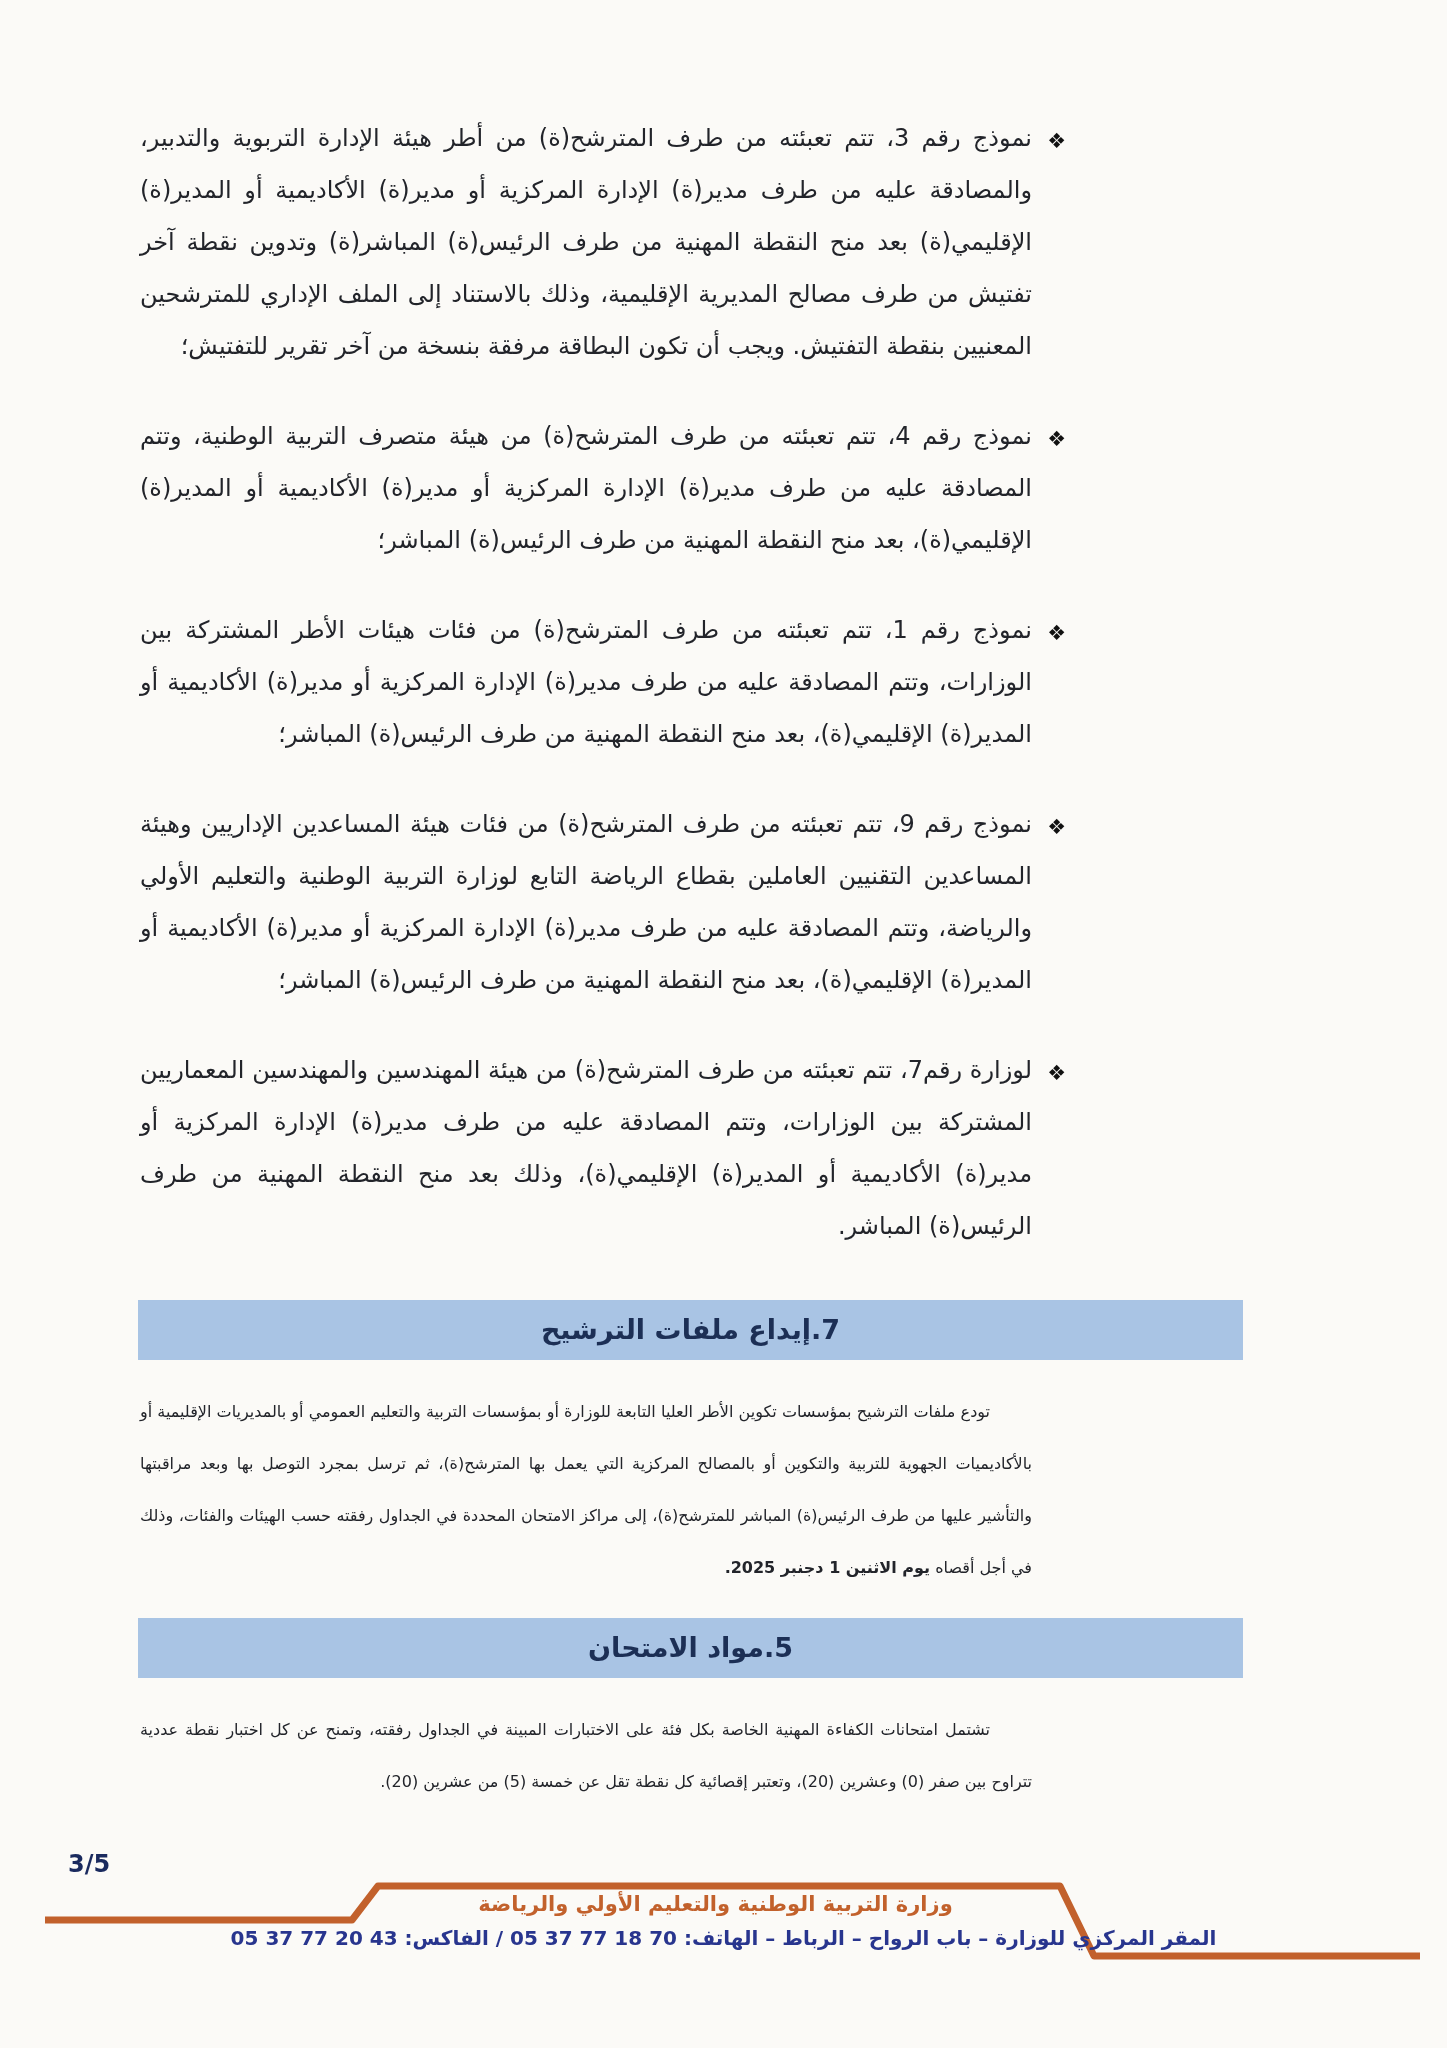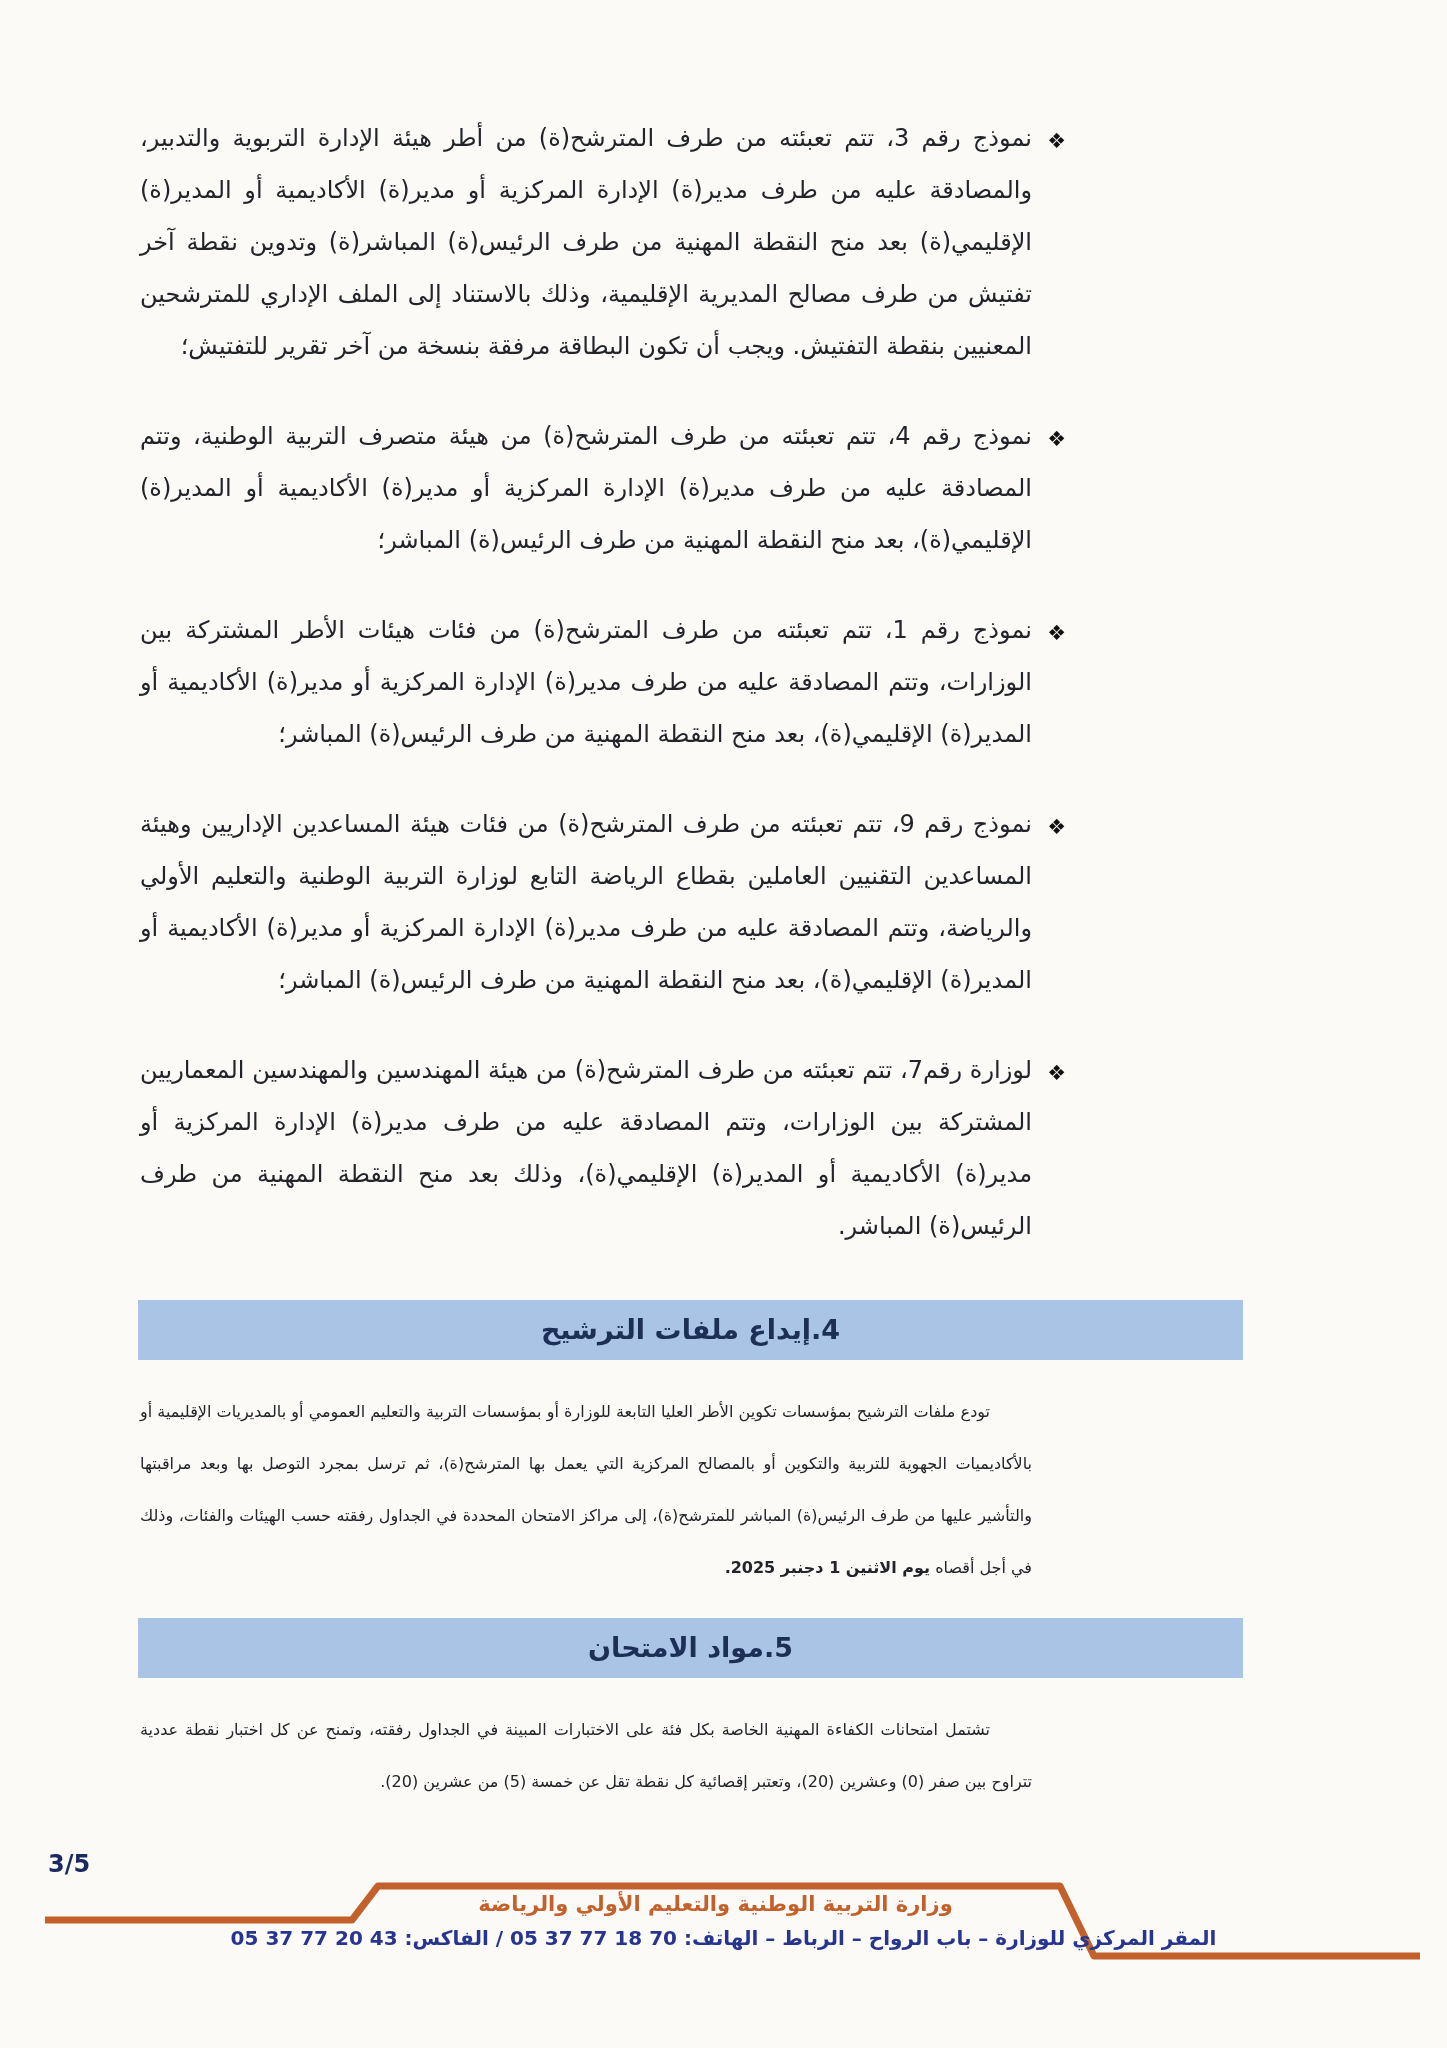--- a/index.html
+++ b/index.html
@@ -58,21 +58,21 @@
     font-size:16px;
     line-height:52px;
     text-align:justify;
     text-indent:42px;
     margin:0 0 14px 0;
   }
   .para .date-bold{font-weight:bold;}
   .gap-before-heading{height:10px;}
   .page-number{
     position:absolute;
-    left:48px;
+    left:68px;
     top:1850px;
     font-size:24px;
     font-weight:bold;
     color:#1a2a5e;
     direction:ltr;
   }
   .footer-line-svg{
     position:absolute;
     left:0;
     top:1876px;
@@ -126,21 +126,21 @@
       <span class="lead">نموذج رقم 9</span><span>، تتم تعبئته من طرف المترشح(ة) من فئات هيئة المساعدين الإداريين وهيئة المساعدين التقنيين العاملين بقطاع الرياضة التابع لوزارة التربية الوطنية والتعليم الأولي والرياضة، وتتم المصادقة عليه من طرف مدير(ة) الإدارة المركزية أو مدير(ة) الأكاديمية أو المدير(ة) الإقليمي(ة)، بعد منح النقطة المهنية من طرف الرئيس(ة) المباشر؛</span>
     </div>
 
     <div class="bullet">
       <span class="marker">❖</span>
       <span class="lead">لوزارة رقم7</span><span>، تتم تعبئته من طرف المترشح(ة) من هيئة المهندسين والمهندسين المعماريين المشتركة بين الوزارات، وتتم المصادقة عليه من طرف مدير(ة) الإدارة المركزية أو مدير(ة) الأكاديمية أو المدير(ة) الإقليمي(ة)، وذلك بعد منح النقطة المهنية من طرف الرئيس(ة) المباشر.</span>
     </div>
 
     <div class="gap-before-heading"></div>
 
-    <div class="section-heading">4.إيداع ملفات الترشيح</div>
+    <div class="section-heading">7.إيداع ملفات الترشيح</div>
 
     <div class="para">
       <span>تودع ملفات الترشيح بمؤسسات تكوين الأطر العليا التابعة للوزارة أو بمؤسسات التربية والتعليم العمومي أو بالمديريات الإقليمية أو بالأكاديميات الجهوية للتربية والتكوين أو بالمصالح المركزية التي يعمل بها المترشح(ة)، ثم ترسل بمجرد التوصل بها وبعد مراقبتها والتأشير عليها من طرف الرئيس(ة) المباشر للمترشح(ة)، إلى مراكز الامتحان المحددة في الجداول رفقته حسب الهيئات والفئات، وذلك في أجل أقصاه</span>
       <span class="date-bold">يوم الاثنين 1 دجنبر 2025.</span>
     </div>
 
     <div class="gap-before-heading"></div>
 
     <div class="section-heading">5.مواد الامتحان</div>
 

